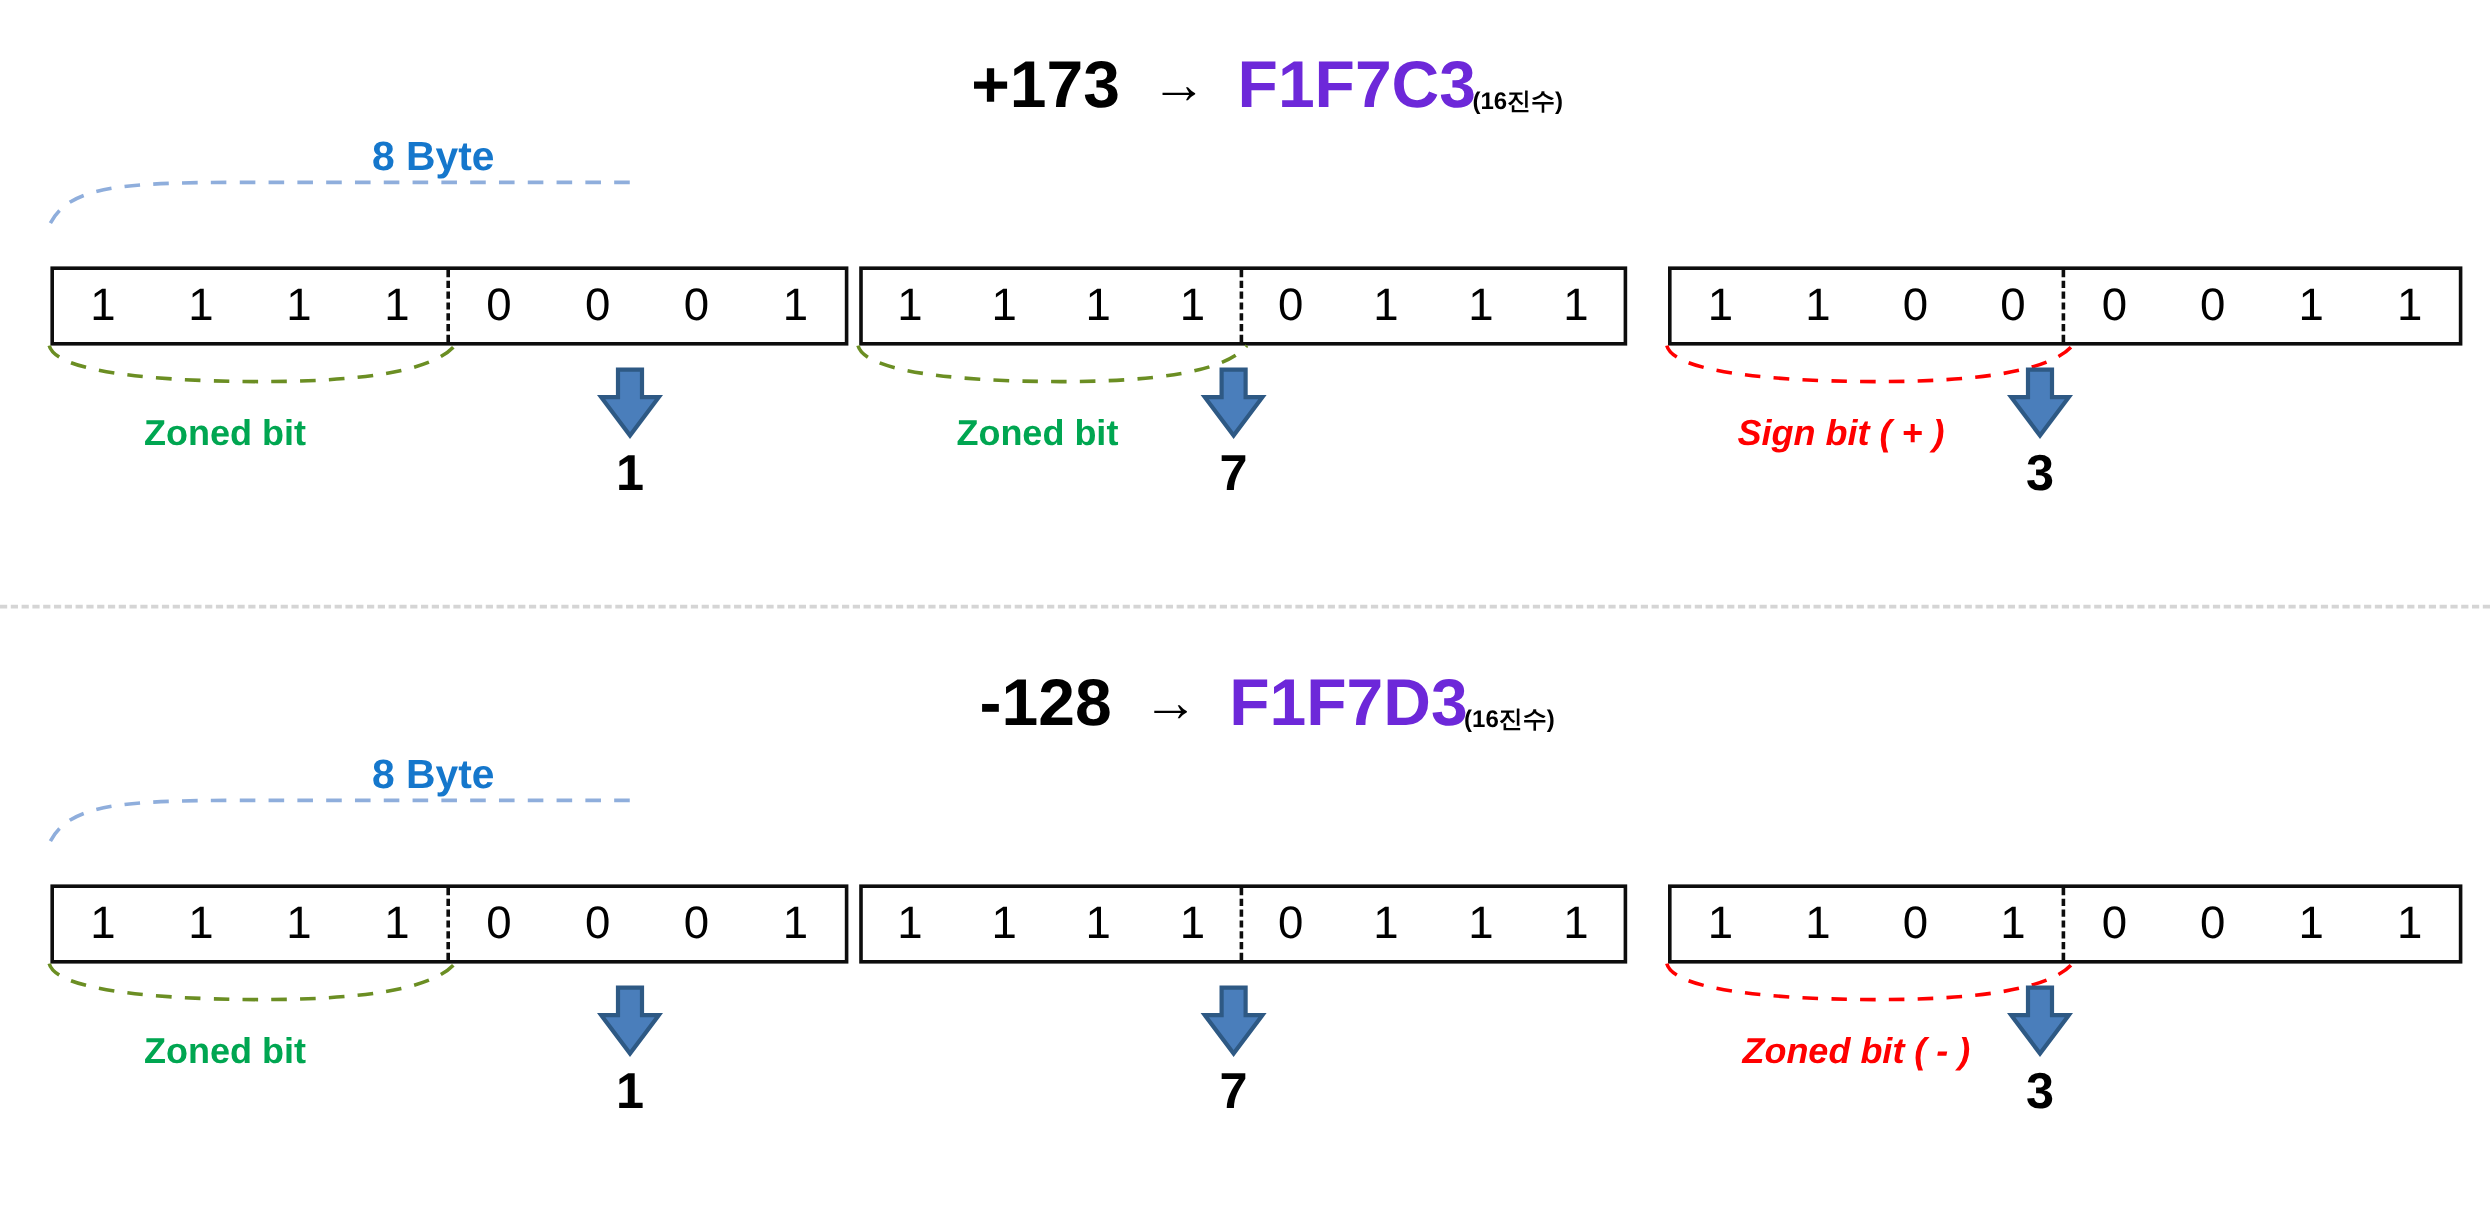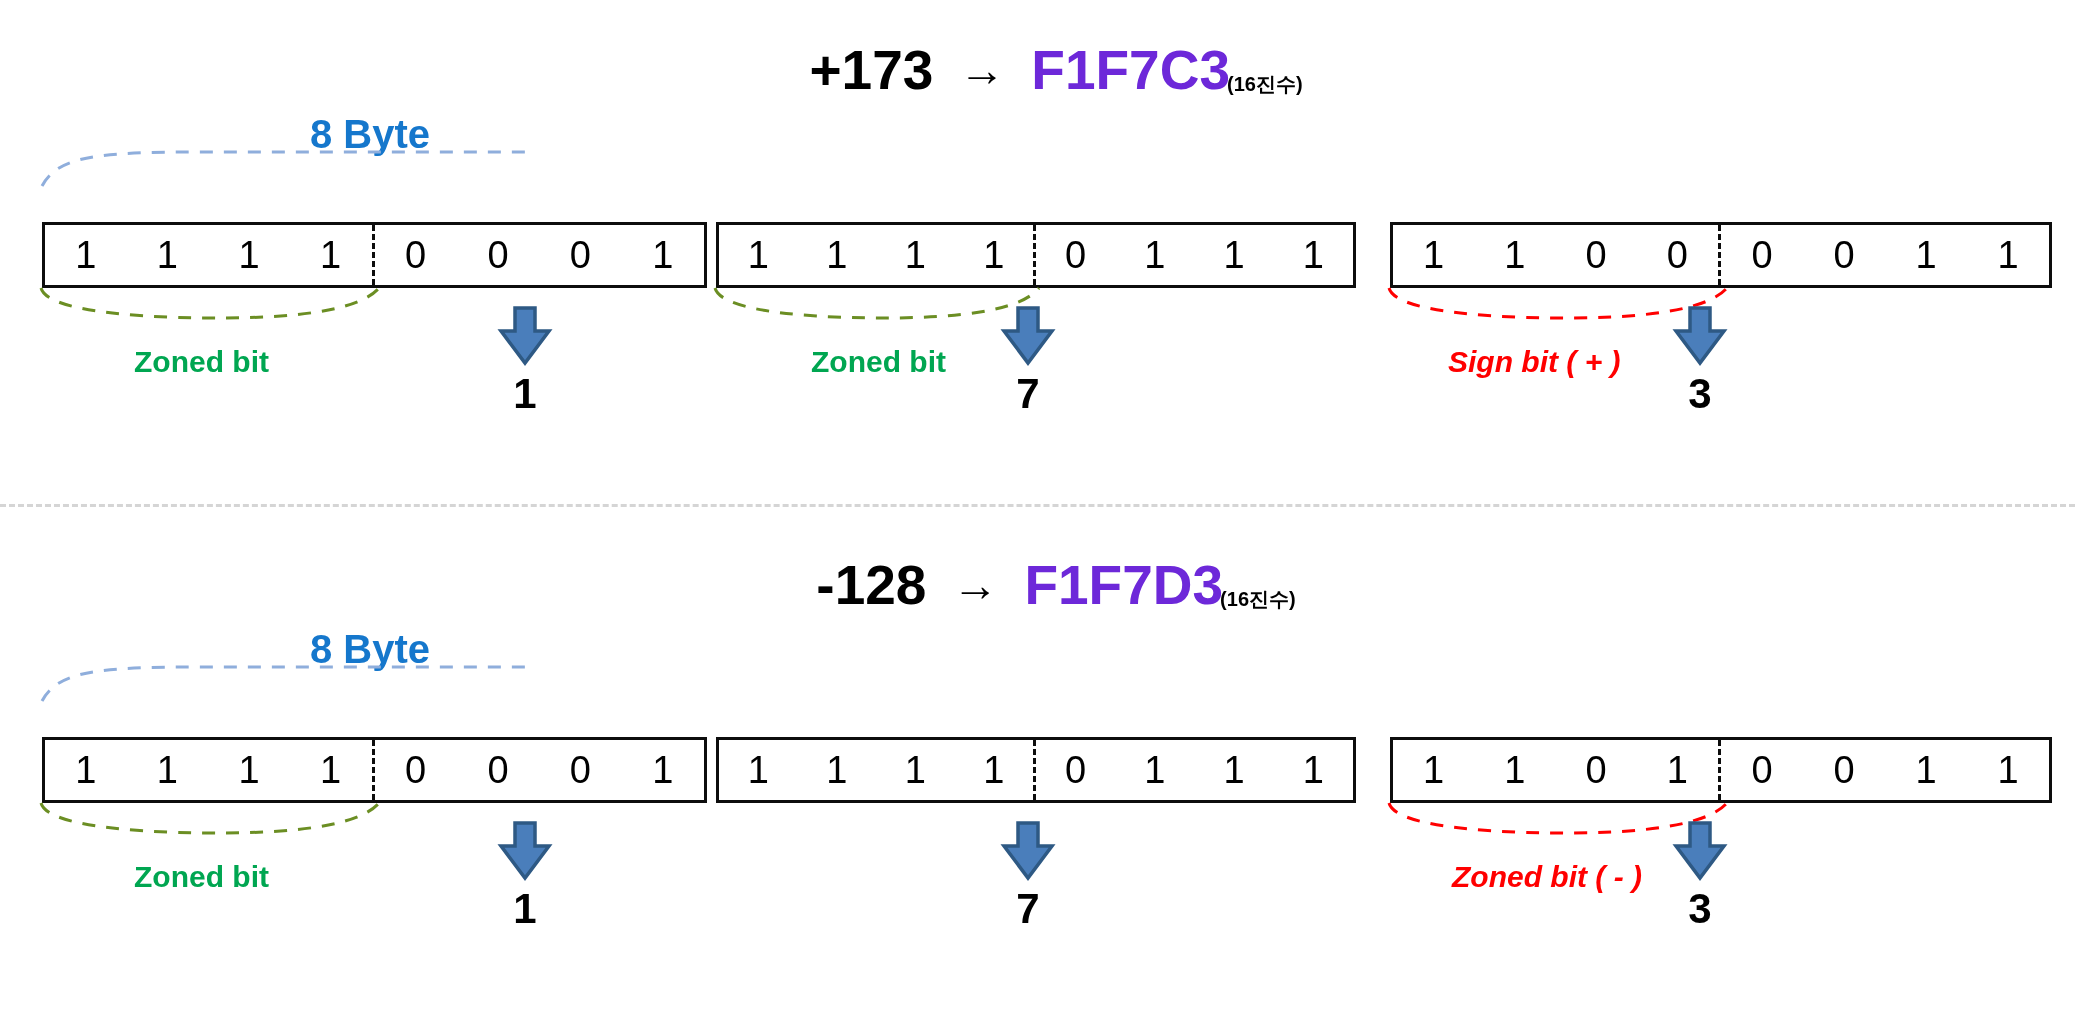--- a/index.html
+++ b/index.html
@@ -51,31 +51,31 @@
   .byte .half.right{left:50%;width:50%;}
   .byte .bit{
     font-size:38px;font-weight:normal;color:#000000;
     line-height:1;width:25%;text-align:center;
     font-family:"Liberation Sans","DejaVu Sans",sans-serif;
   }
 
   
   .byte-label{
     position:absolute;
-    font-size:40px;font-weight:bold;color:#1577CC;
+    font-size:34px;font-weight:bold;color:#1577CC;
     white-space:nowrap;
   }
   .arc{position:absolute;pointer-events:none;}
 
   
   .grp-label{
     position:absolute;
     font-size:30px;font-weight:bold;white-space:nowrap;
   }
-  .grp-label.zoned{color:#00A651;margin-left:14px;}
+  .grp-label.zoned{color:#00A651;}
   .grp-label.sign{color:#FF0000;font-style:italic;}
 
   
   .dn{position:absolute;}
   .digit{
     position:absolute;text-align:center;
     font-size:42px;font-weight:bold;color:#000000;white-space:nowrap;
   }
 
   

